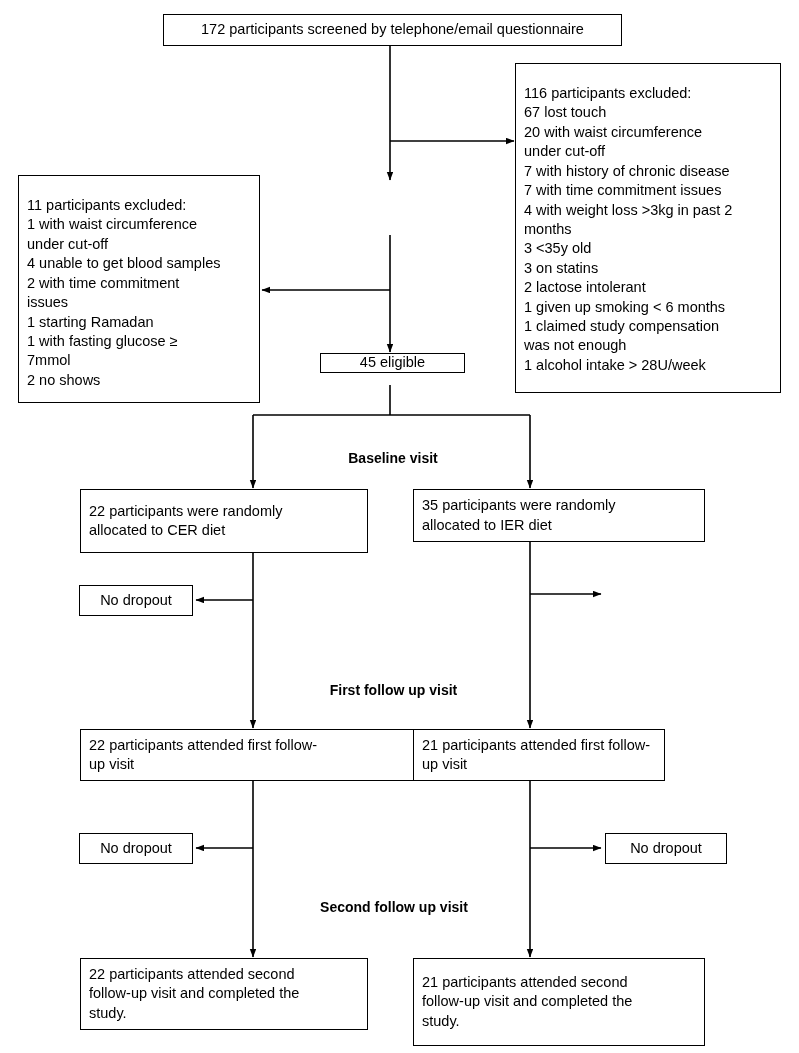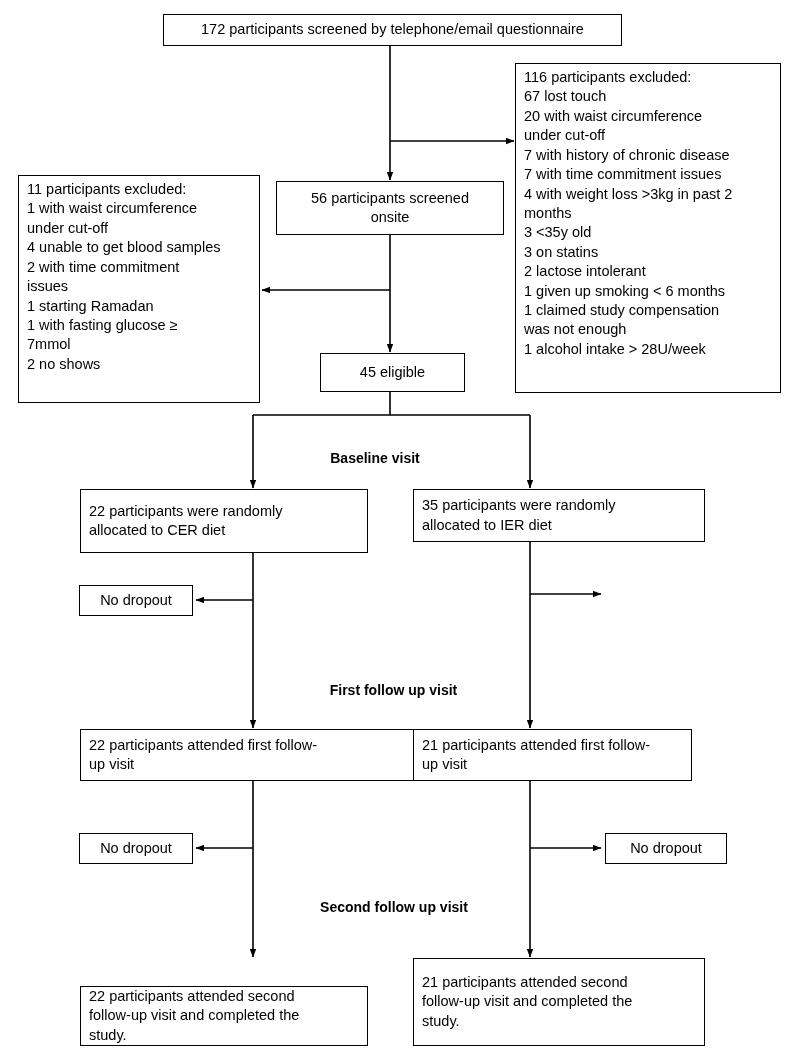--- a/index.html
+++ b/index.html
@@ -16,21 +16,21 @@
     color: #000000;
     overflow: hidden;
   }
   .box {
     position: absolute;
     box-sizing: border-box;
     border: 1px solid #000000;
     background: #ffffff;
     font-size: 14.5px;
     line-height: 1.34;
-    padding: 4px 8px;
+    padding: 20px 8px;
     white-space: pre-line;
     z-index: 3;
   }
   .box.center {
     text-align: center;
     display: flex;
     align-items: center;
     justify-content: center;
     padding: 2px 6px;
   }
@@ -107,62 +107,60 @@
 4 with weight loss &gt;3kg in past 2
 months
 3 &lt;35y old
 3 on statins
 2 lactose intolerant
 1 given up smoking  &lt; 6 months
 1 claimed study compensation
 was not enough
 1 alcohol intake &gt; 28U/week</div>
 
-  <div class="box center" style="left:276px; top:181px; width:228px; height:54px;">56 participants screened
-onsite</div>
 
   <div class="box" style="left:18px; top:175px; width:242px; height:228px;">11 participants excluded:
 1 with waist circumference
 under cut-off
 4 unable to get blood samples
 2 with time  commitment
 issues
 1 starting Ramadan
 1 with fasting glucose ≥
 7mmol
 2 no shows</div>
 
-  <div class="box center" style="left:320px; top:353px; width:145px; height:39px;">45 eligible</div>
+  <div class="box center" style="left:320px; top:353px; width:145px; height:20px;">45 eligible</div>
 
-  <div class="stage-label" style="left:295px; top:450px; width:160px;">Baseline visit</div>
+  <div class="stage-label" style="left:313px; top:450px; width:160px;">Baseline visit</div>
 
   <div class="box vcenter" style="left:80px; top:489px; width:288px; height:64px;">22 participants were randomly
 allocated to CER diet</div>
 
   <div class="box vcenter" style="left:413px; top:489px; width:292px; height:53px;">35 participants were randomly
 allocated to IER diet</div>
 
   <div class="box center" style="left:79px; top:585px; width:114px; height:31px;">No dropout</div>
 
 
   <div class="stage-label" style="left:306px; top:682px; width:175px;">First follow up visit</div>
 
   <div class="box vcenter" style="left:80px; top:729px; width:344px; height:52px;">22 participants attended first follow-
 up visit</div>
 
-  <div class="box vcenter" style="left:413px; top:729px; width:279px; height:52px;">21 participants attended first follow-
+  <div class="box vcenter" style="left:413px; top:729px; width:252px; height:52px;">21 participants attended first follow-
 up visit</div>
 
   <div class="box center" style="left:79px; top:833px; width:114px; height:31px;">No dropout</div>
 
   <div class="box center" style="left:605px; top:833px; width:122px; height:31px;">No dropout</div>
 
   <div class="stage-label" style="left:296px; top:899px; width:196px;">Second follow up visit</div>
 
-  <div class="box vcenter" style="left:80px; top:986px; width:288px; height:60px;">22 participants attended second
+  <div class="box vcenter" style="left:80px; top:958px; width:288px; height:72px;">22 participants attended second
 follow-up visit and completed the
 study.</div>
 
   <div class="box vcenter" style="left:413px; top:958px; width:292px; height:88px;">21 participants attended second
 follow-up visit and completed the
 study.</div>
 
 </div>
 
 </body></html>

